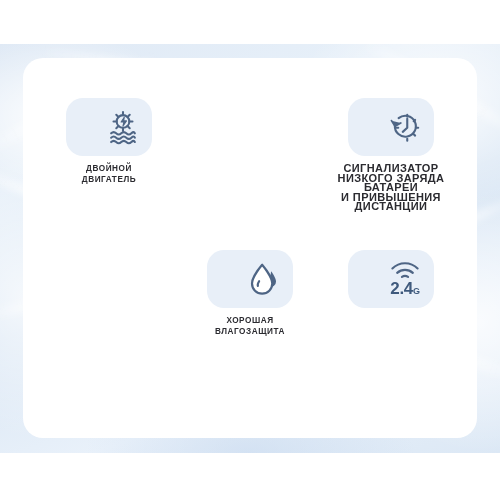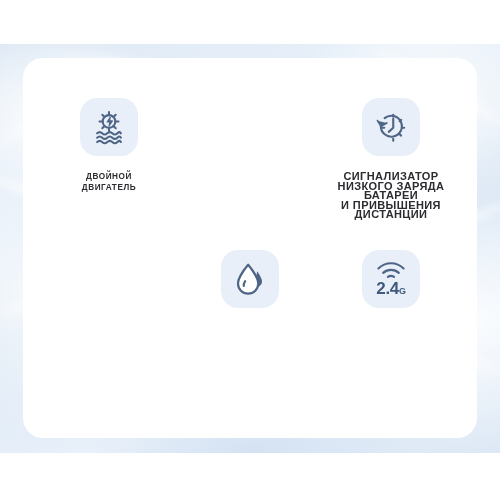--- a/index.html
+++ b/index.html
@@ -82,25 +82,26 @@
 
   .tile {
     width: 58px;
     height: 58px;
     margin: 0 auto;
     border-radius: 17px;
     background: #e8eff8;
     display: flex;
     align-items: center;
     justify-content: center;
+    padding-left: 28px;
   }
   .tile svg { display: block; }
 
   .caption {
-    margin-top: 16px;
+    margin-top: 8px;
     font-family: "Liberation Sans", sans-serif;
     font-weight: bold;
     font-size: 8.2px;
     line-height: 10.5px;
     letter-spacing: 0.55px;
     color: #2b2b30;
     white-space: pre-line;
     text-transform: uppercase;
   }
   .caption.small {
@@ -192,20 +193,22 @@
       <div class="feature col1 row1">
         <div class="tile">
           <span>
             <svg width="36" height="36" viewBox="0 0 48 48" fill="none" stroke="#4e6585" stroke-width="2.9" stroke-linecap="round" stroke-linejoin="round">
               <path d="M33.5 13.5 C36 17 40 23 40 27.5 a7.5 7.5 0 0 1 -9.5 7.2" fill="#4e6585" stroke="none"></path>
               <path d="M21.5 5 C21.5 5 8 21 8 30 a13.5 13.5 0 0 0 27 0 C35 21 21.5 5 21.5 5 Z" fill="#ffffff"></path>
               <path d="M17.5 27 c-1.6 2.6-2.4 4.6-1.6 6.2"></path>
             </svg>
           </span>
         </div>
+        <div class="caption">ХОРОШАЯ
+ВЛАГОЗАЩИТА</div>
       </div>
 
       <div class="feature col2 row1">
         <div class="tile">
           <div class="wifi-wrap">
             <span>
               <svg width="30" height="17" viewBox="0 0 44 24" fill="none" stroke="#4e6585" stroke-width="3.1" stroke-linecap="round">
                 <path d="M3.5 9 A26 26 0 0 1 40.5 9"></path>
                 <path d="M10.5 15.5 A17 17 0 0 1 33.5 15.5"></path>
                 <path d="M17.5 21.5 A8 8 0 0 1 26.5 21.5"></path>

